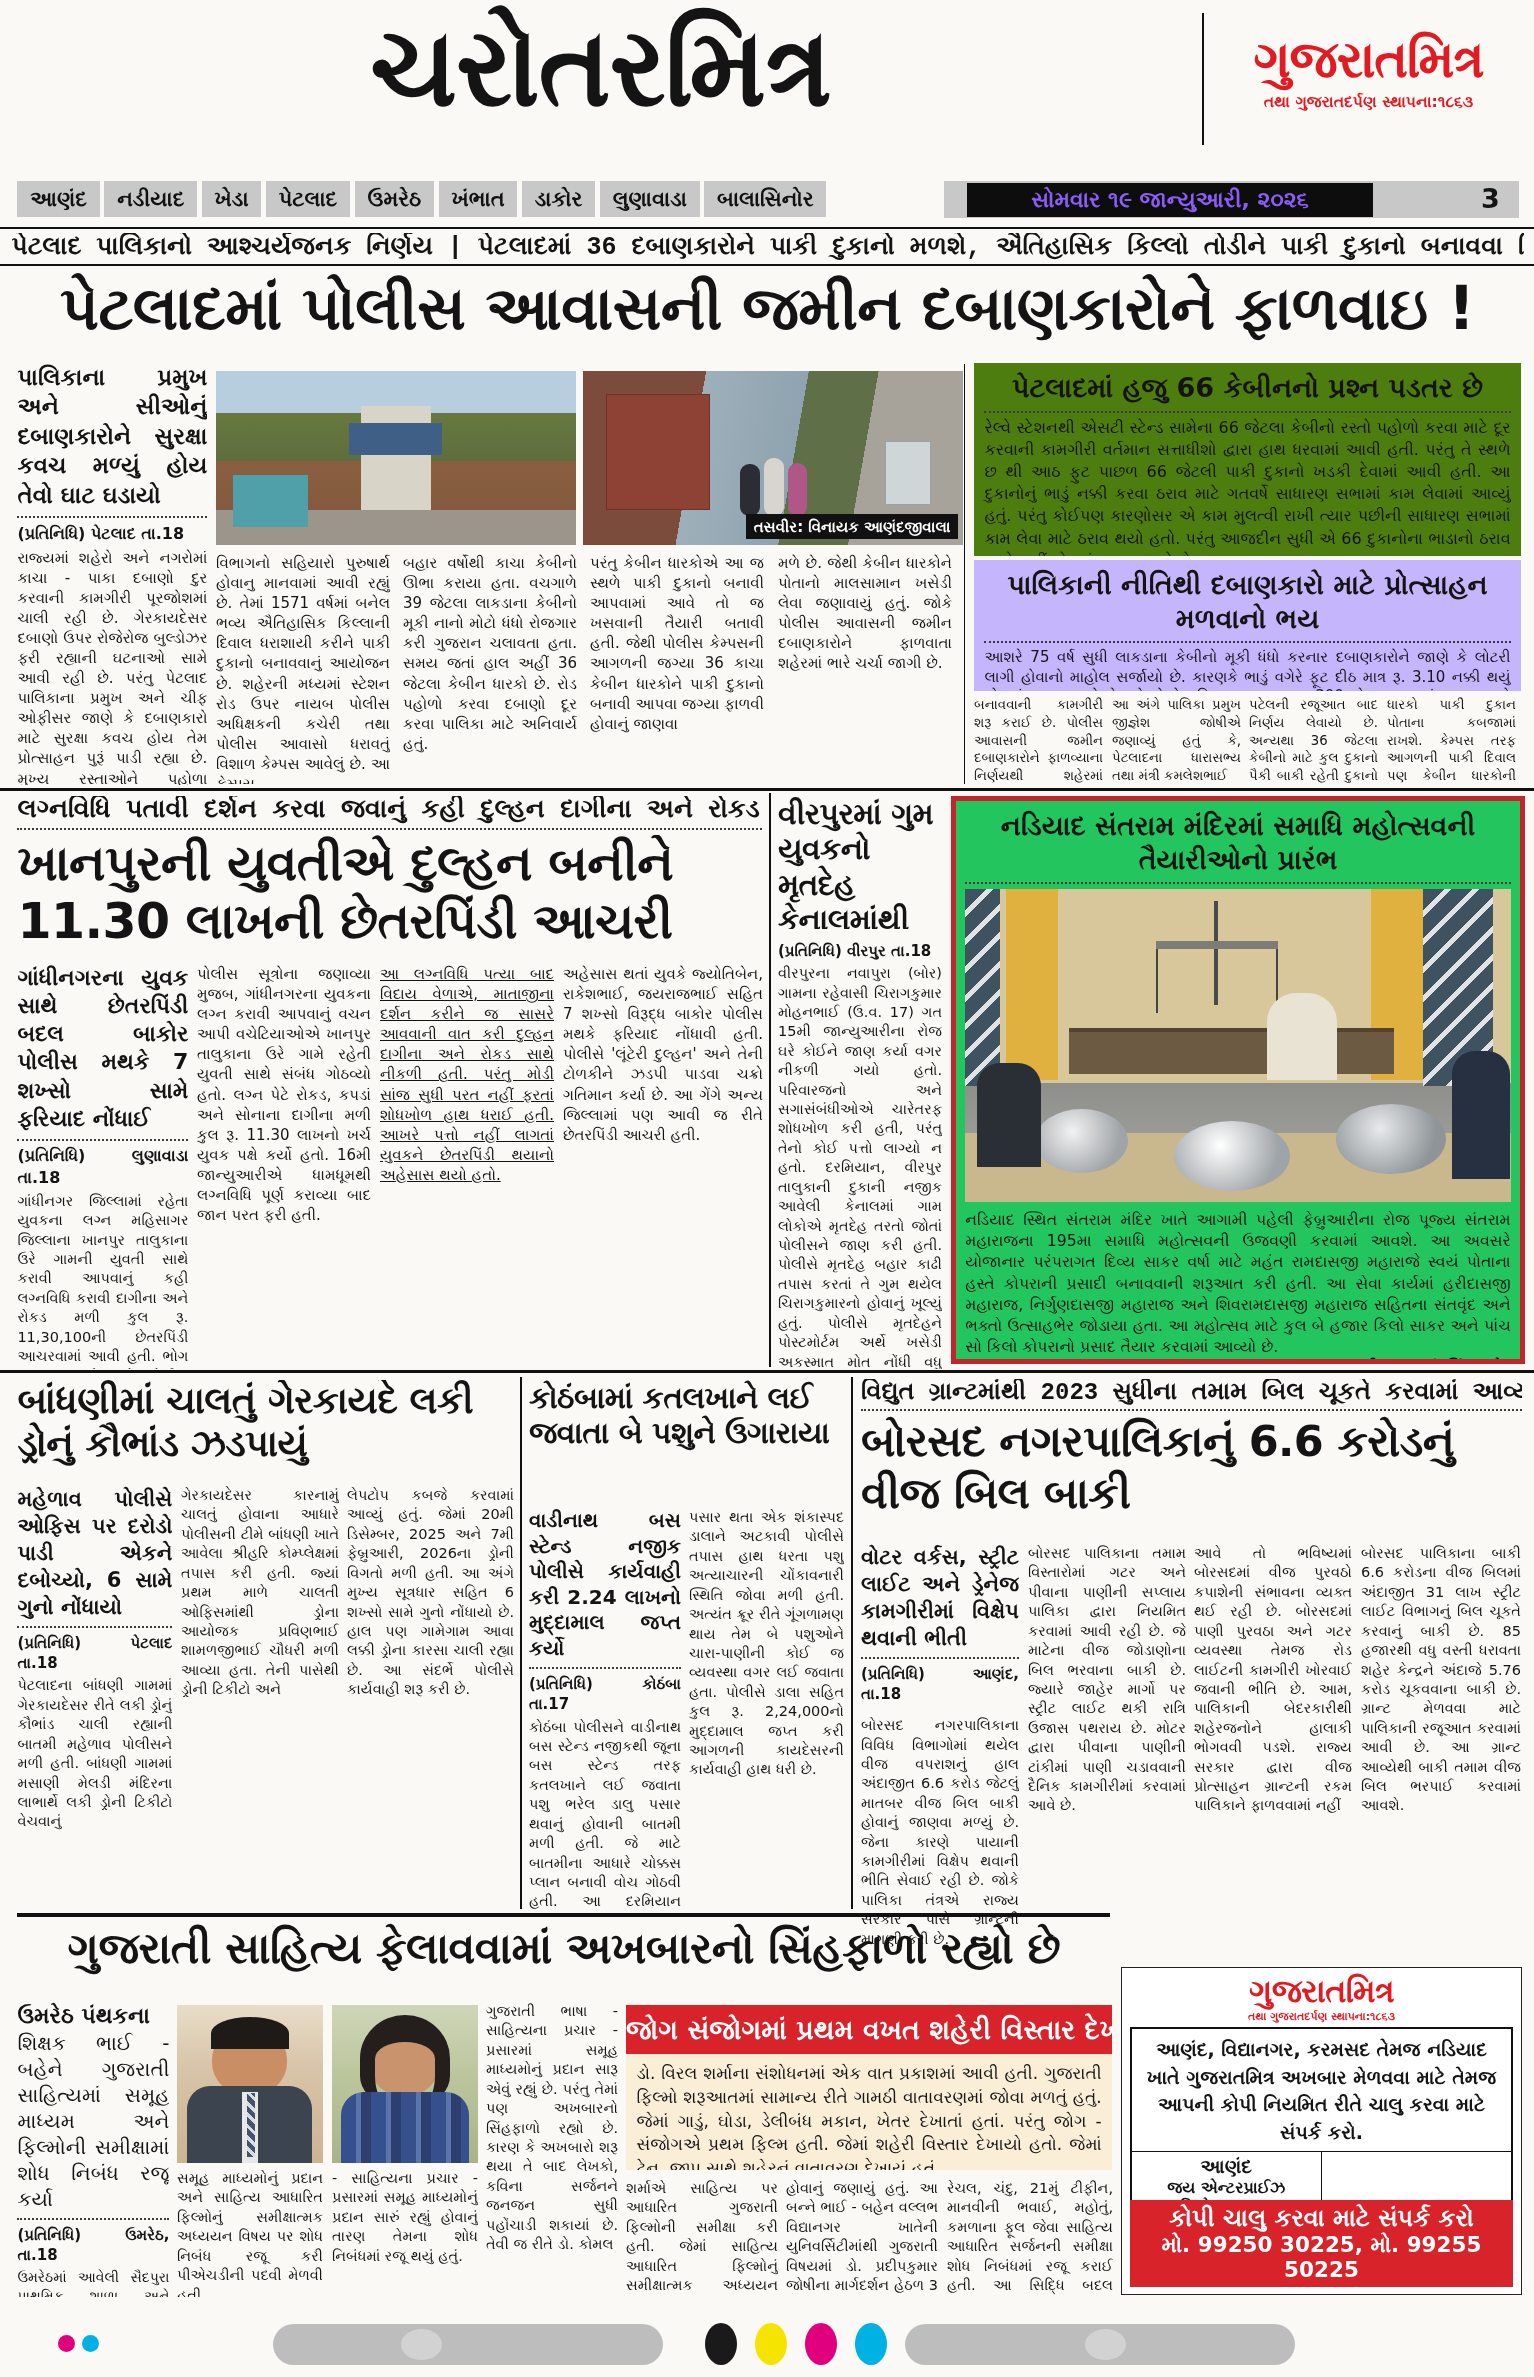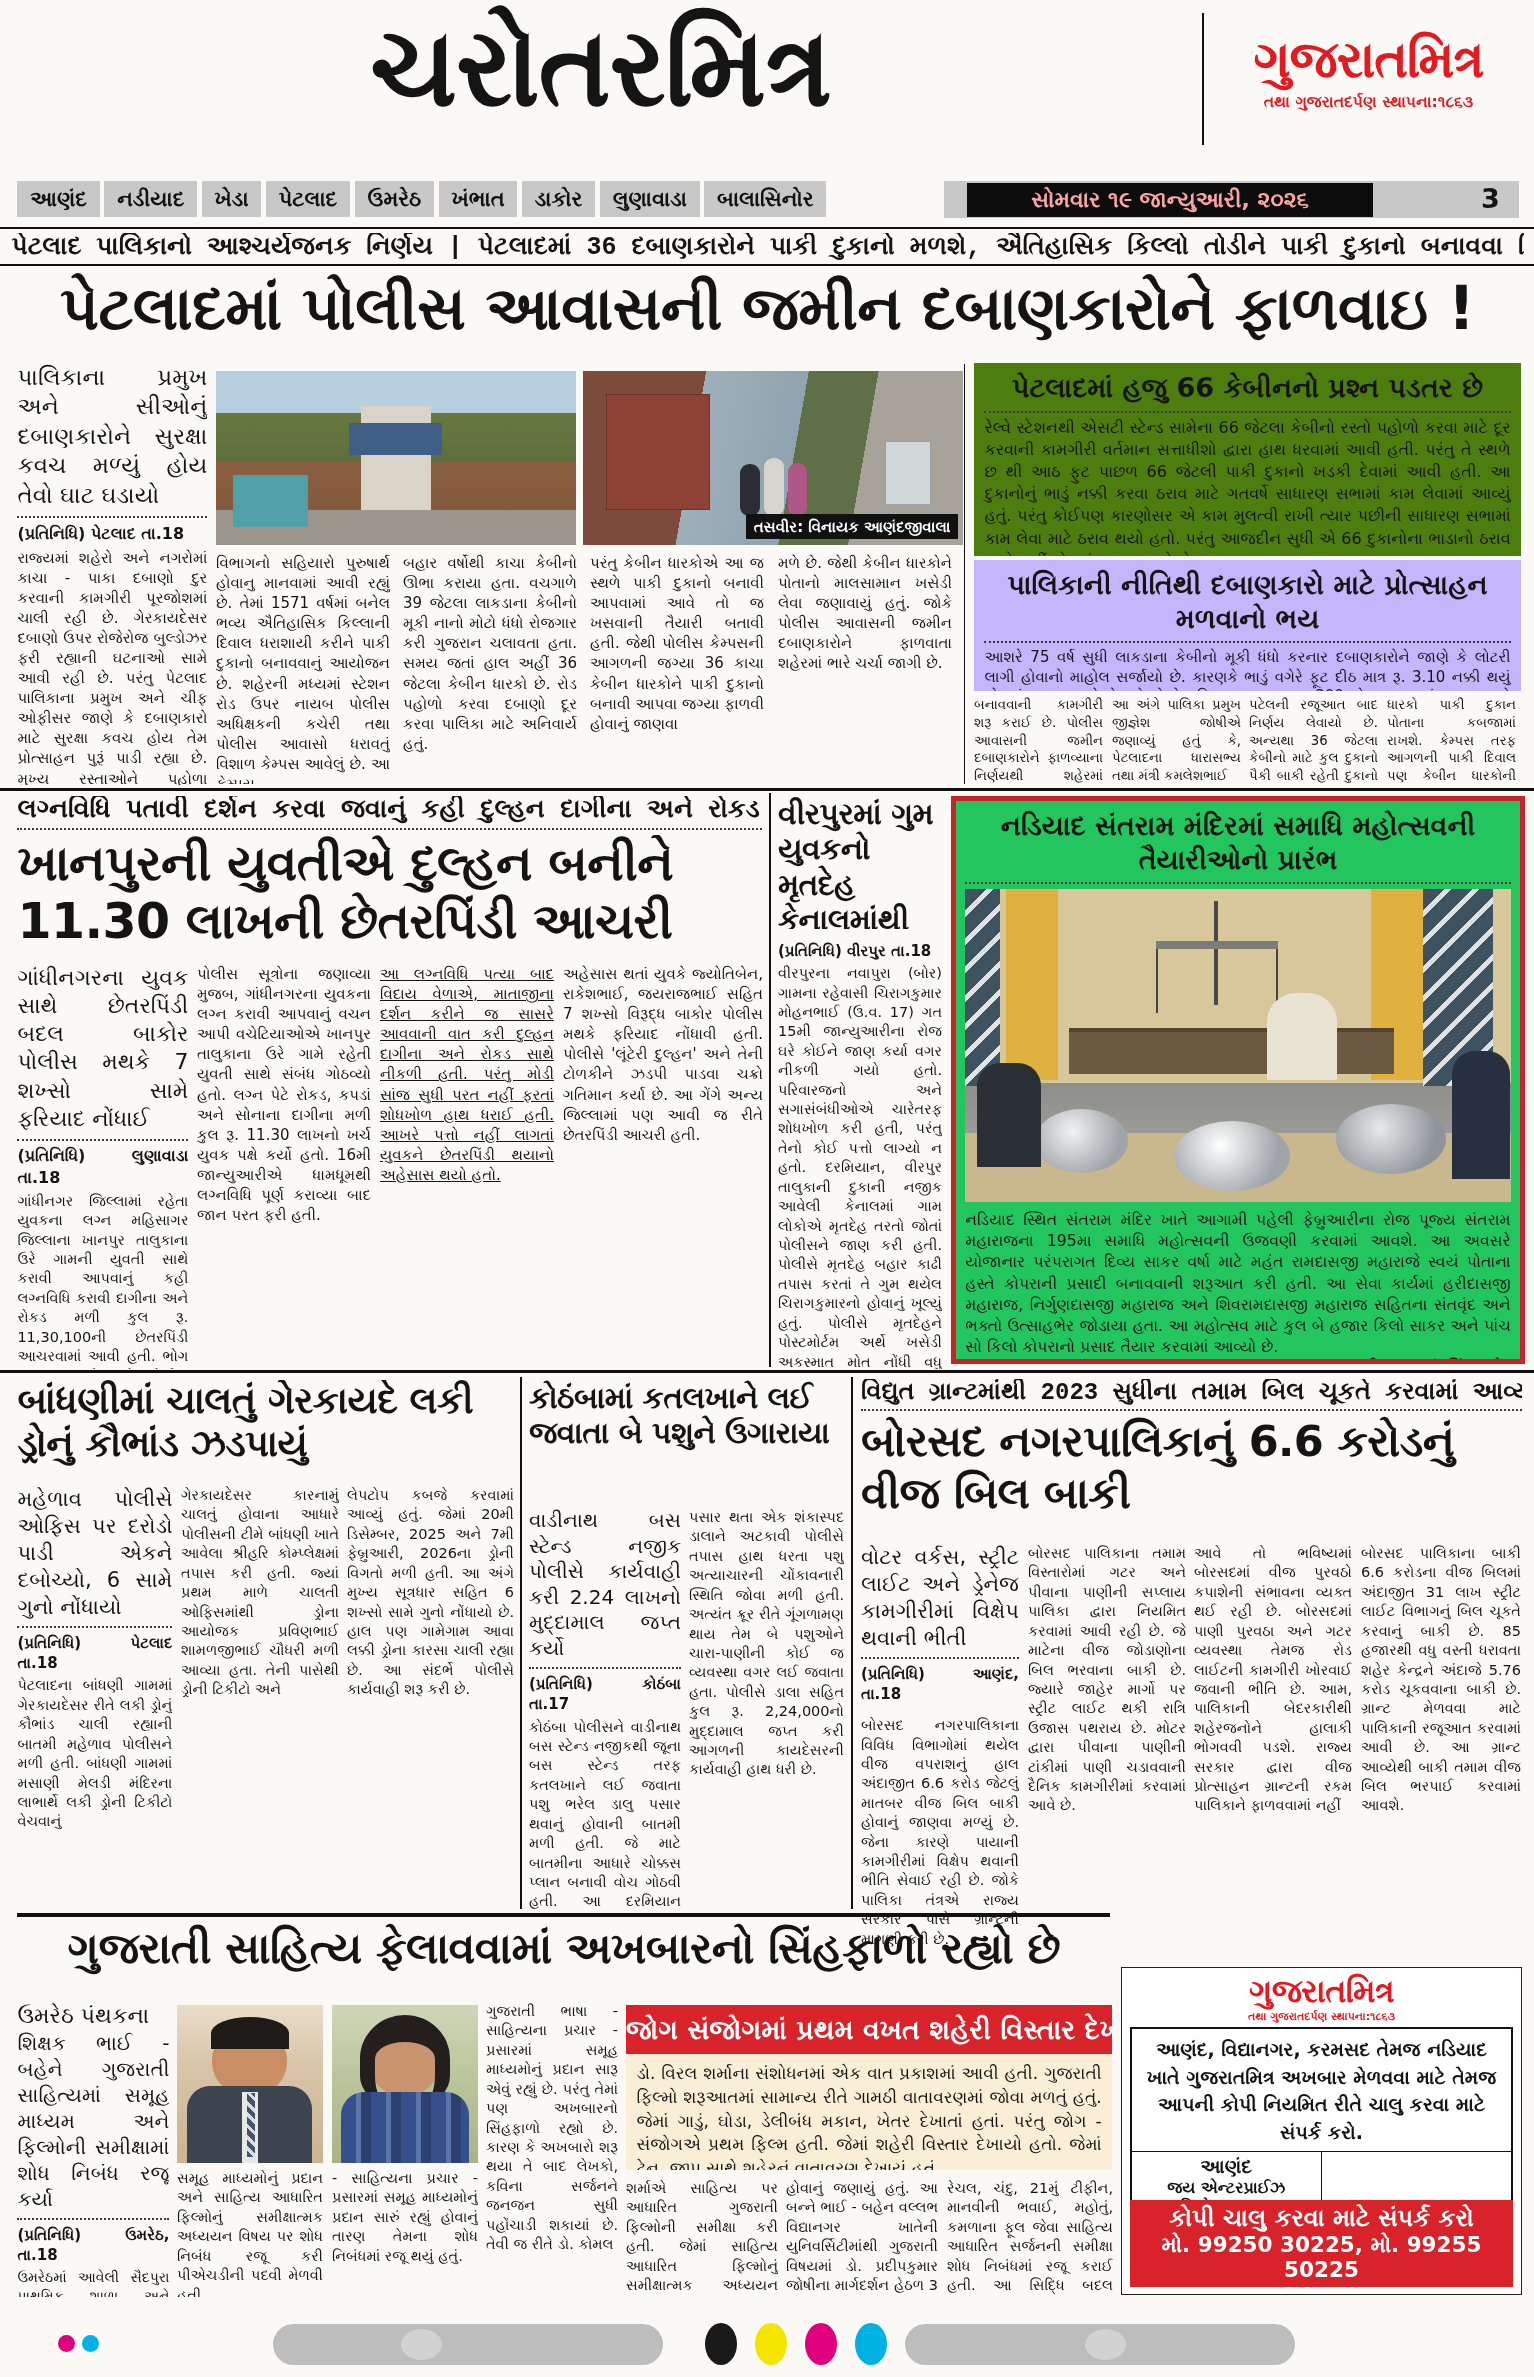--- a/index.html
+++ b/index.html
@@ -9,32 +9,32 @@
     position:relative; width:1535px; height:2377px; margin:0 auto;
     background:#faf9f5; overflow:hidden;
   }
   .abs { position:absolute; }
   .rule-h { position:absolute; background:#111; }
   .rule-v { position:absolute; background:#111; }
   .dotted { border-top:2.3px dotted #3a3a3a; margin:5.8px 0 4.6px 0; }
   .kicker { font-weight:bold; text-align:center; white-space:nowrap; overflow:hidden;font-family:Liberation Mono, monospace; }
   .headline { font-weight:bold; letter-spacing:-0.6px; overflow:hidden; }
   .headline.one { white-space:nowrap; text-align:center; }
-  .subhead { font-weight:normal; line-height:1.28; }
+  .subhead { font-weight:bold; line-height:1.28; }
   .dateline { font-weight:bold; font-size:16px; margin:3.5px 0; }
   .col { position:absolute; font-size:15px; line-height:1.34; text-align:justify; overflow:hidden; }
   .boxed { position:absolute; overflow:hidden; padding:8px 10.4px; }
   .boxtitle { font-weight:bold; text-align:center; line-height:1.25; }
   .photo { position:absolute; overflow:hidden; background:#cfcabd; }
   .capstrip { position:absolute; background:#111; color:#fff; font-weight:bold;
               padding:3.5px 8px; font-size:15px; white-space:nowrap; }
   .navcell { display:inline-block; background:#c8c8c8; color:#111; font-weight:bold;
              font-size:21px; padding:5.8px 12.8px; margin-right:4.6px; }
   .gray-band { position:absolute; background:#c8c8c8; }
-  .datebox { position:absolute; background:#0d0d0d; color:#fca5a5; font-weight:bold;
+  .datebox { position:absolute; background:#0d0d0d; color:#8b5cf6; font-weight:bold;
              font-size:22px; text-align:center; line-height:34px; }
   .rednews { color:#e21b23; }
   .redbar { background:#d8232a; color:#fff; font-weight:bold; text-align:center; }
   .regbar { position:absolute; background:#bdbdbd; border-radius:21px; height:41px; }
   .regdot { position:absolute; width:32px; height:42px; border-radius:50%; }
   .credit { font-weight:bold; text-align:right; font-size:15px; }
 </style>
 </head>
 <body>
 

